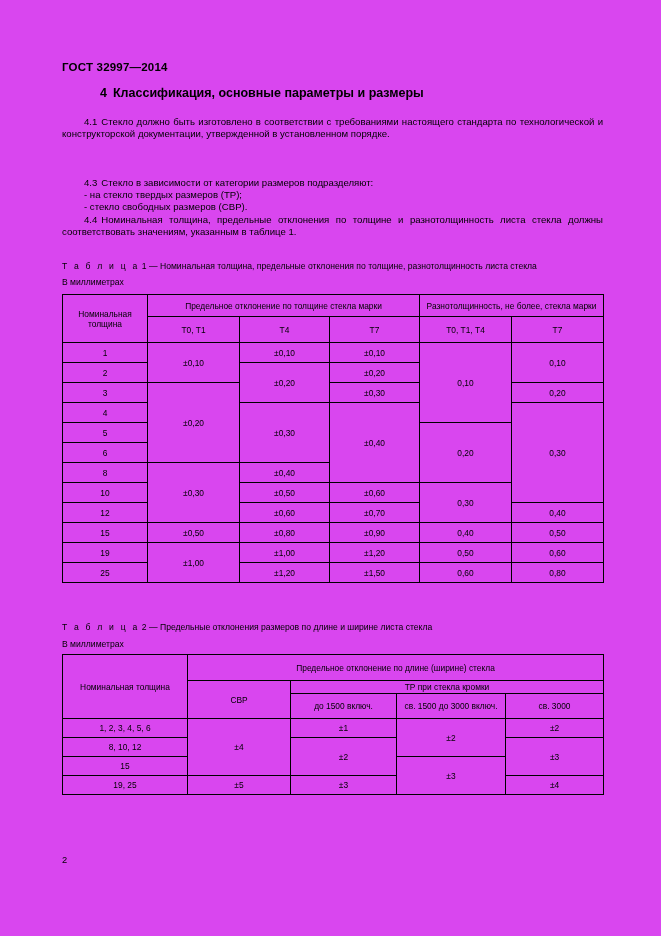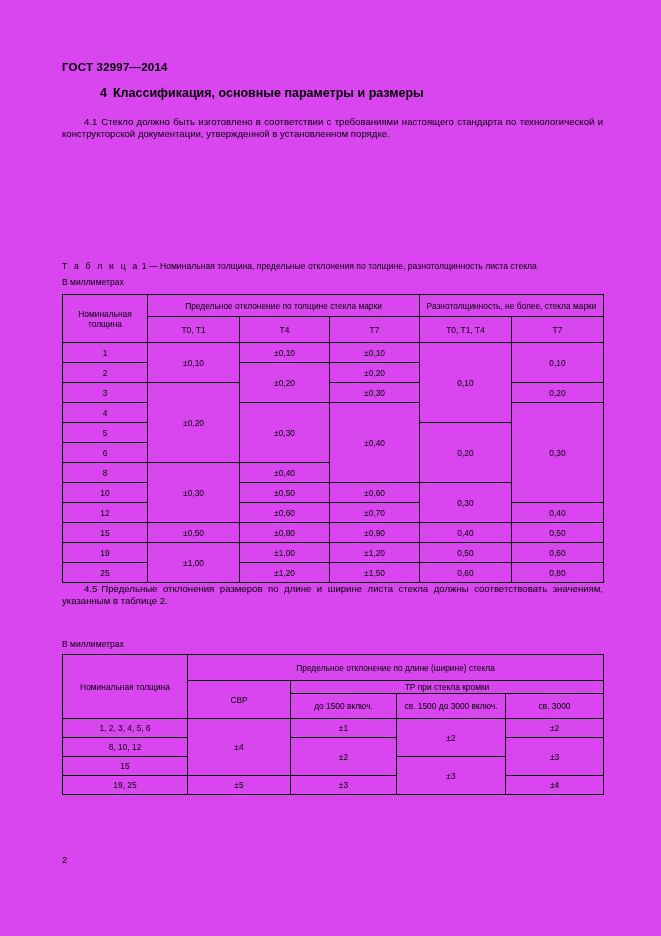--- a/index.html
+++ b/index.html
@@ -104,21 +104,29 @@
 
   <div class="sec-title">
     <span class="num">4</span><span>Классификация, основные параметры и размеры</span>
   </div>
 
   <div class="block-1">
     <p class="para"><span class="ind"></span><span class="n">4.1</span><span>Стекло должно быть изготовлено в соответствии с требованиями настоящего стандарта по технологической и конструкторской документации, утвержденной в установленном порядке.</span></p>
   </div>
 
 
-
+  <div class="block-3">
+    <p class="para"><span class="ind"></span><span class="n">4.3</span><span>Стекло в зависимости от категории размеров подразделяют:</span></p>
+    <p class="dash-line"><span class="ind"></span><span>-  на стекло твердых размеров (ТР);</span></p>
+    <p class="dash-line"><span class="ind"></span><span>- стекло свободных размеров (СВР).</span></p>
+  </div>
+
+  <div class="block-4">
+    <p class="para"><span class="ind"></span><span class="n">4.4</span><span>Номинальная толщина, предельные отклонения по толщине и разнотолщинность листа стекла должны соответствовать значениям, указанным в таблице 1.</span></p>
+  </div>
 
   <div id="t1-caption" class="tbl-caption">
     <span class="sp">Т а б л и ц а</span>
     <span>1</span>
     <span>—</span>
     <span>Номинальная толщина, предельные отклонения по толщине, разнотолщинность листа стекла</span>
   </div>
   <div id="t1-units" class="units">В миллиметрах</div>
 
   <div id="table1-wrap">
@@ -215,24 +223,27 @@
             <td class="thick-l" style="border-bottom-width: 1.6px;">25</td>
             <td style="border-bottom-width: 1.6px;">±1,20</td>
             <td style="border-bottom-width: 1.6px;">±1,50</td>
             <td style="border-bottom-width: 1.6px;">0,60</td>
             <td class="thick-r" style="border-bottom-width: 1.6px;">0,80</td>
           </tr>
         </tbody>
     </table>
   </div>
 
-  <div id="p45">
-    <p class="para"><span class="ind"></span><span class="n">4.5</span><span>Предельные отклонения размеров по длине и ширине листа стекла должны соответствовать значениям, указанным в таблице 2.</span></p>
-  </div>
-
+
+  <div id="t2-caption" class="tbl-caption">
+    <span class="sp">Т а б л и ц а</span>
+    <span>2</span>
+    <span>—</span>
+    <span>Предельные отклонения размеров по длине и ширине листа стекла</span>
+  </div>
   <div id="t2-units" class="units">В миллиметрах</div>
 
   <div id="table2-wrap">
     <table class="doc" id="t2">
       <colgroup>
         <col style="width:125px">
           <col style="width:103px">
         <col style="width:106px">
           <col style="width:109px">
           <col style="width:98px">

